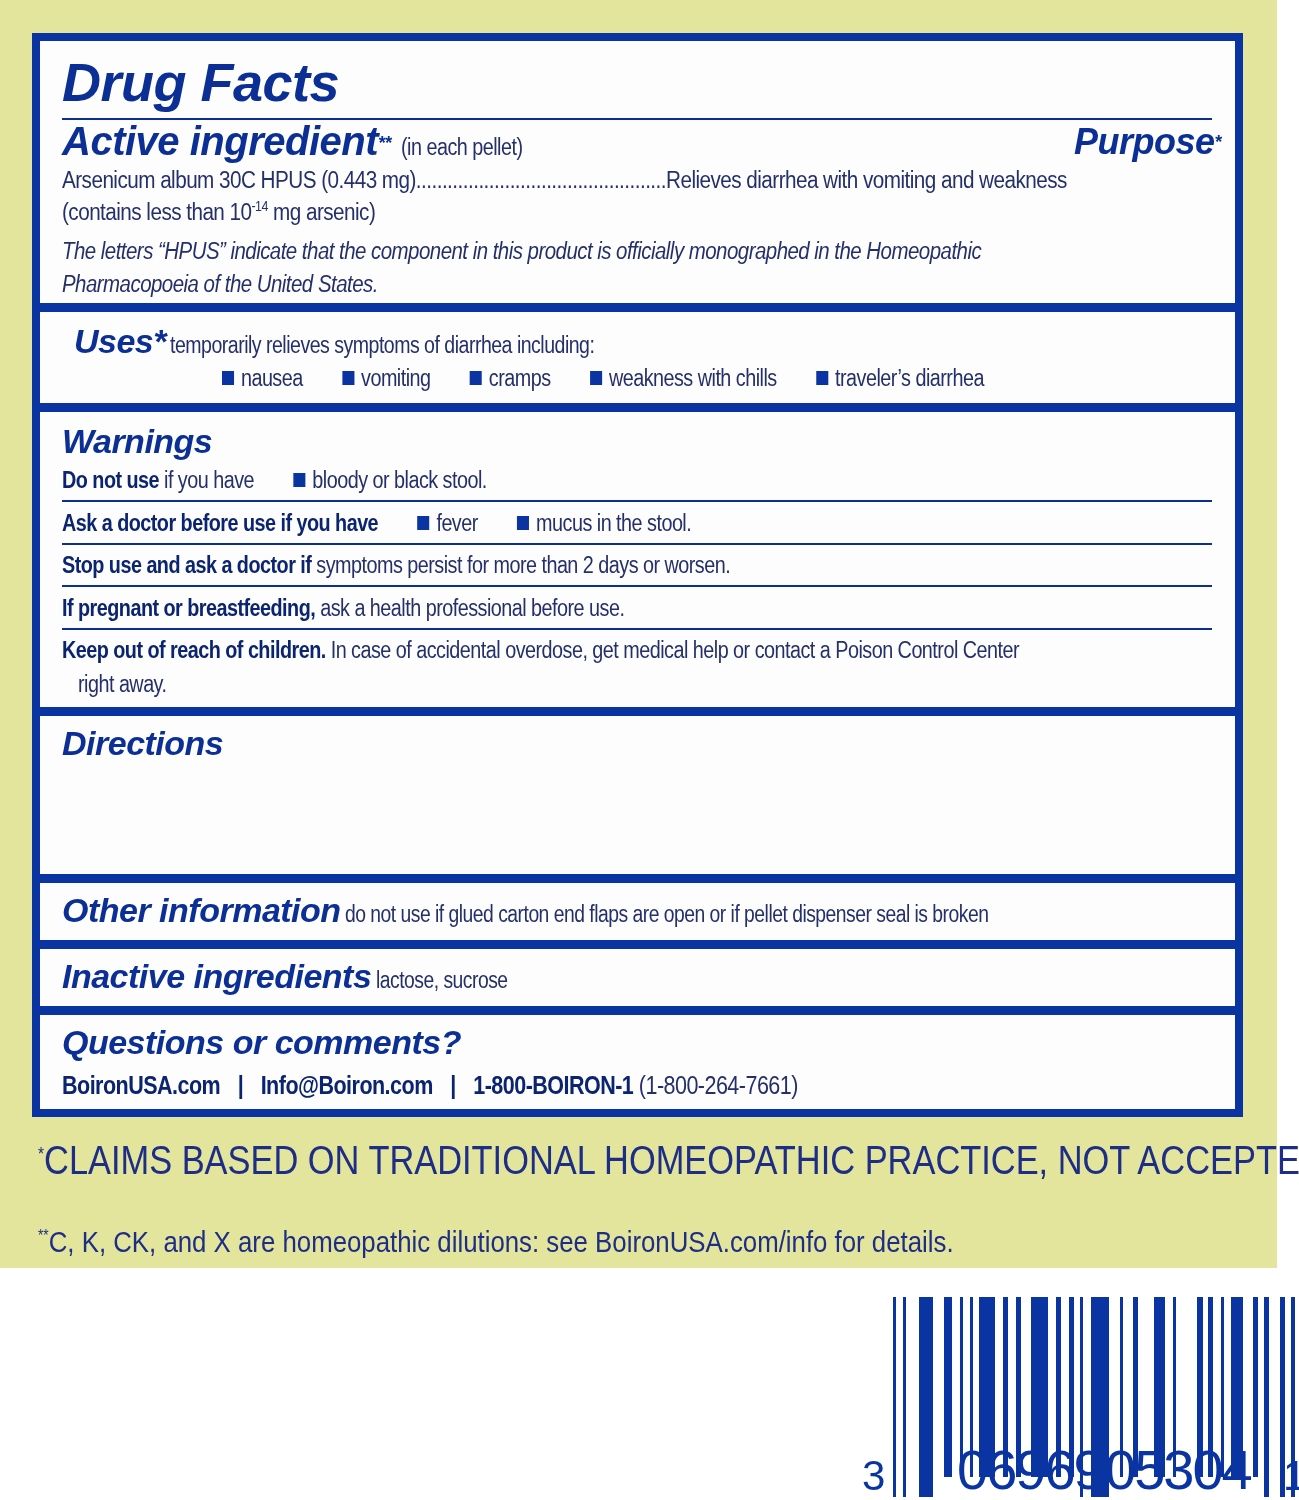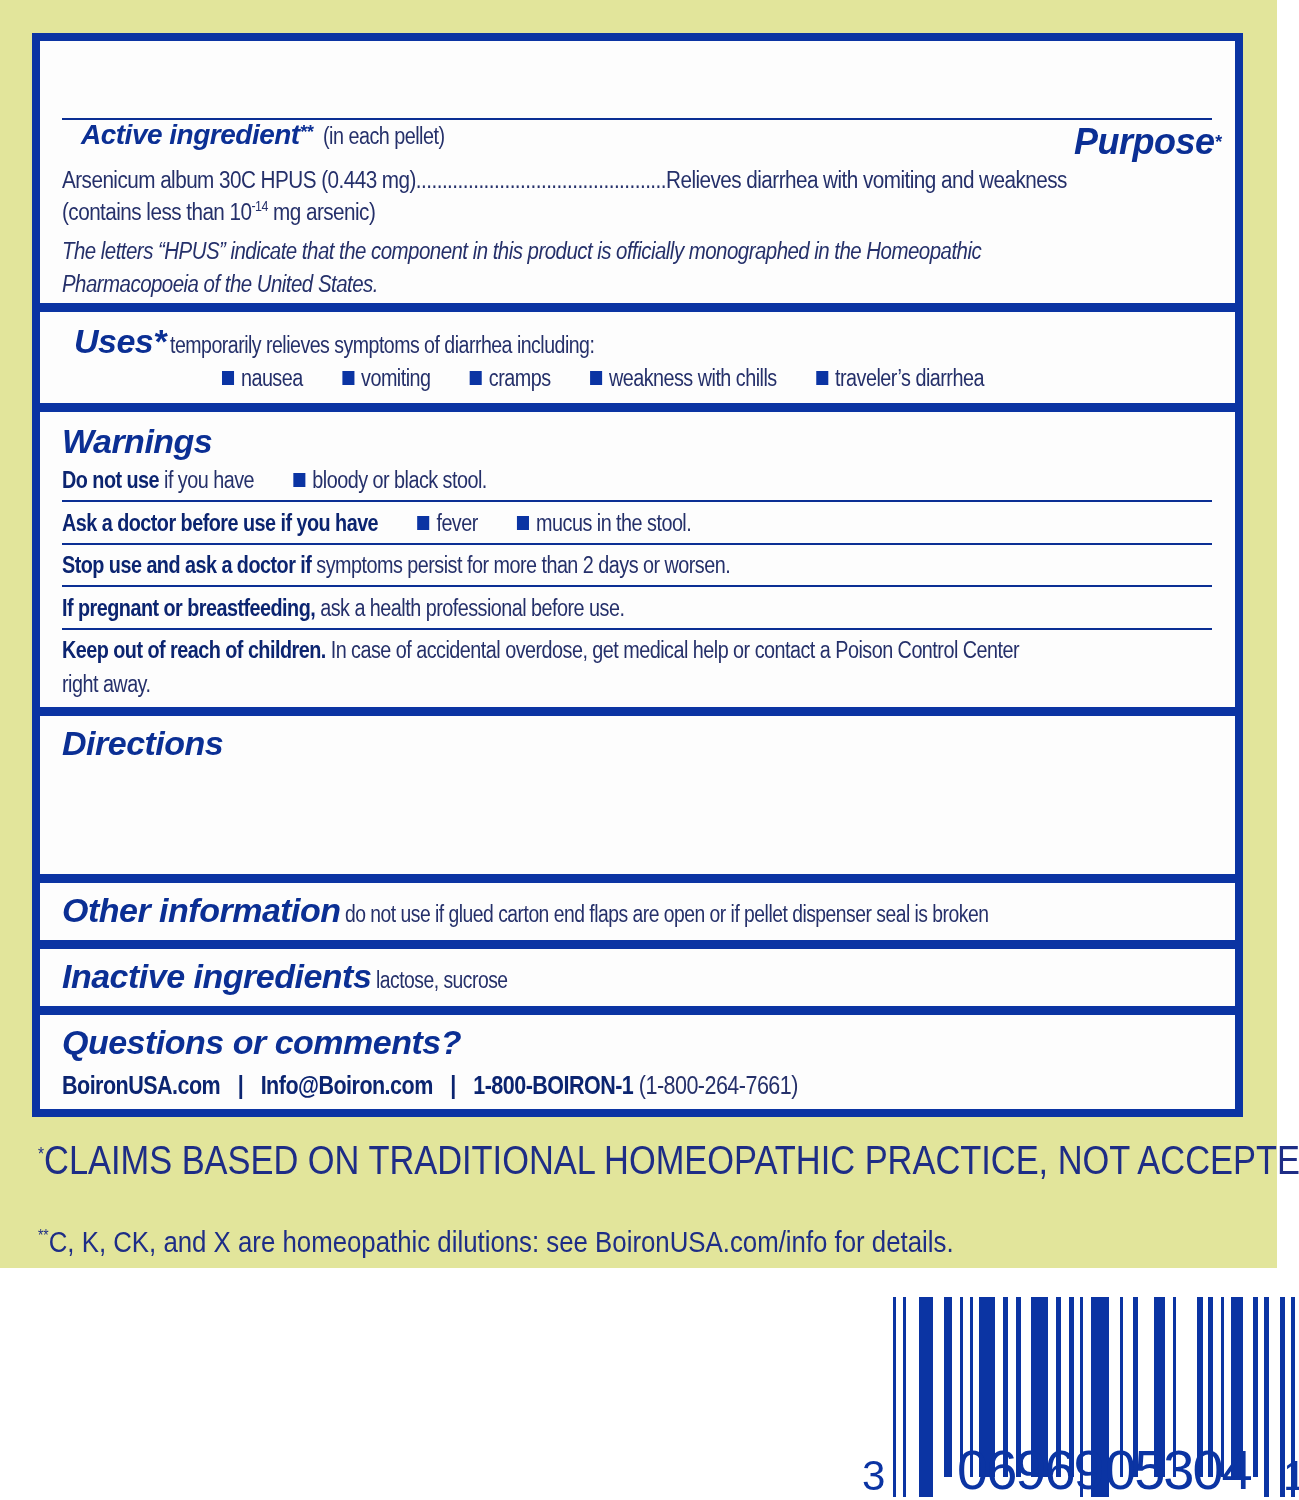--- a/index.html
+++ b/index.html
@@ -21,24 +21,25 @@
   sup { font-size:60%; }
   .abs { position:absolute; white-space:nowrap; }
 </style>
 </head>
 <body>
 
 <div class="panel">
   <div class="box">
 
     <div class="sec" style="top:0; height:262px;">
+      <div class="abs hd" style="left:22px; top:10px; font-size:54px;">Drug Facts</div>
       <div class="abs rule" style="left:22px; top:77px; width:1150px;"></div>
 
       <div class="abs" style="left:22px; top:78px;">
-        <span class="hd" style="font-size:28px;margin-left:19px;">Active ingredient</span><sup class="hd" style="font-size:18px;">**</sup>
+        <span class="hd" style="font-size:40px;">Active ingredient</span><sup class="hd" style="font-size:18px;">**</sup>
         <span class="body cond" style="margin-left:6px;">(in each pellet)</span>
       </div>
       <div class="abs" style="right:14px; top:80px;">
         <span class="hd" style="font-size:36px;">Purpose</span><sup class="hd" style="font-size:18px;">*</sup>
       </div>
 
       <div class="abs body" style="left:22px; top:126px; width:1160px;">
         <span class="cond" style="transform:scaleX(0.9);">
           <span>Arsenicum album 30C HPUS (0.443 mg)</span><span>................................................</span><span>Relieves diarrhea with vomiting and weakness</span>
         </span>
@@ -108,21 +109,21 @@
         </span>
       </div>
       <div class="abs rule" style="left:22px; top:216px; width:1150px;"></div>
 
       <div class="abs body" style="left:22px; top:225px;">
         <span class="cond" style="transform:scaleX(0.86);">
           <span class="bold">Keep out of reach of children.</span>
           <span>In case of accidental overdose, get medical help or contact a Poison Control Center</span>
         </span>
       </div>
-      <div class="abs body" style="left:22px; top:259px;">
+      <div class="abs body" style="left:38px; top:259px;">
         <span class="cond" style="transform:scaleX(0.86);">right away.</span>
       </div>
     </div>
 
     <div class="sec" style="top:675px; height:158px;">
       <div class="abs hd" style="left:22px; top:8px; font-size:34px;">Directions</div>
     </div>
 
     <div class="sec" style="top:842px; height:57px;">
       <div class="abs" style="left:22px; top:8px;text-align:center;">

